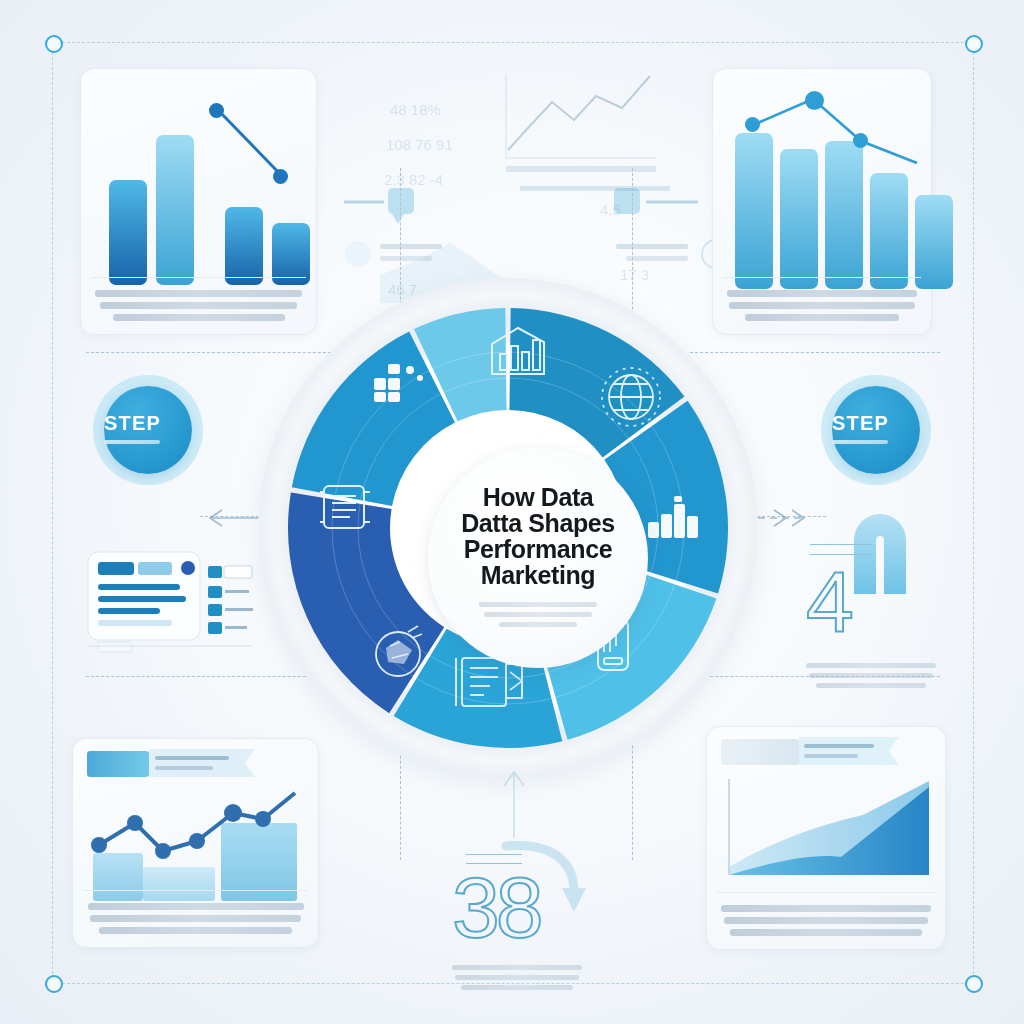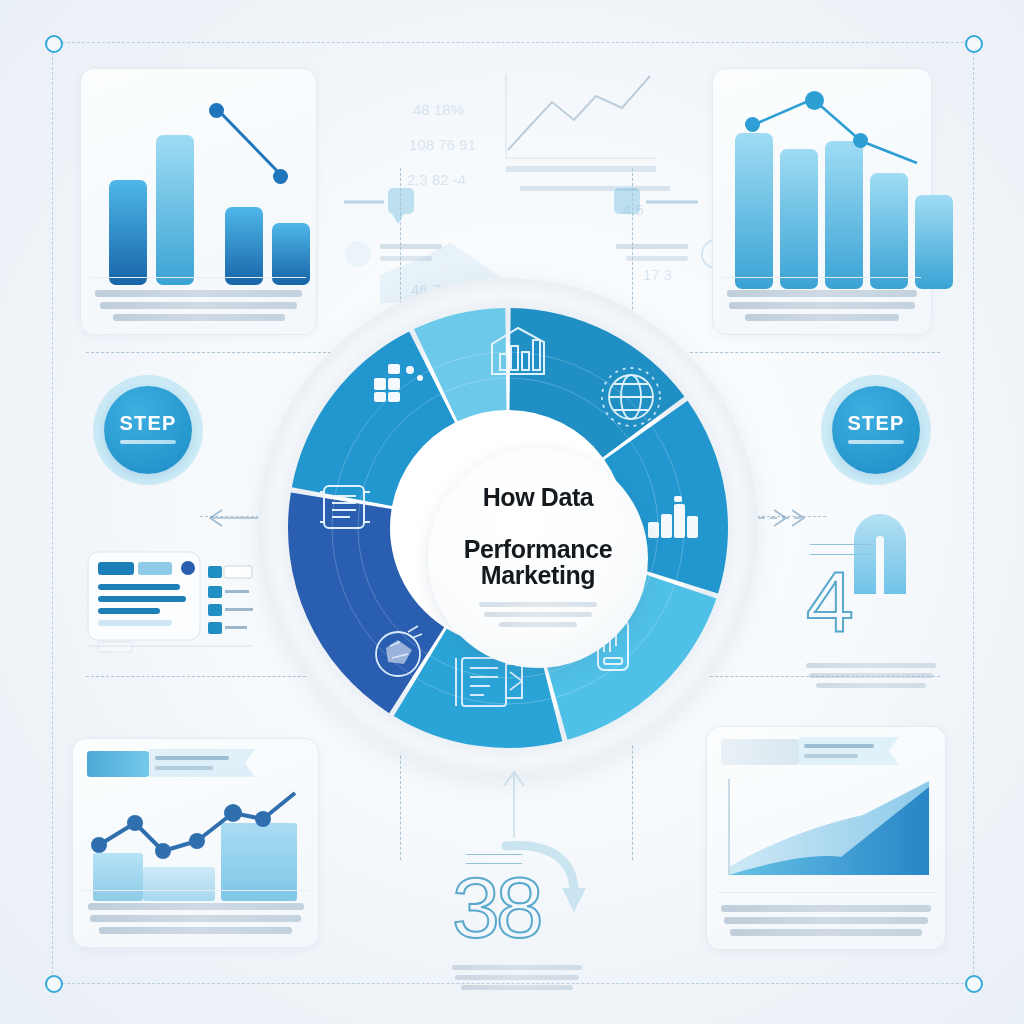--- a/index.html
+++ b/index.html
@@ -46,21 +46,21 @@
     display:flex;flex-direction:column;align-items:center;justify-content:center;}
   .hub h1{margin:0;font-size:25px;line-height:1.04;font-weight:bold;color:#15181c;
     text-align:center;letter-spacing:-.4px;}
   .hubsub{margin-top:9px;}
   .hubsub .blurline{height:5px;opacity:.4;}
 
   
   .badge{position:absolute;width:88px;height:88px;border-radius:50%;
     background:radial-gradient(circle at 38% 30%,#3fafe0,#1b8dc6);
     box-shadow:0 0 0 11px rgba(120,205,238,.33),0 3px 10px rgba(40,110,160,.22);
-    display:flex;flex-direction:column;align-items:center;justify-content:center;}
+    display:flex;flex-direction:column;justify-content:center;}
   .badge .lbl{color:#fff;font-size:20px;font-weight:bold;letter-spacing:1.2px;}
   .badge .sub{width:56px;}
   .badge .sub .blurline{height:4px;background:linear-gradient(90deg,#dff2fb,#bfe6f7);opacity:.85;}
 
   
   .bignum{position:absolute;font-size:86px;color:transparent;font-weight:400;
     -webkit-text-stroke:2px #5aa8cc;letter-spacing:-4px;line-height:1;}
   .numrule{position:absolute;height:1px;background:#8fc3dc;}
 
   
@@ -90,21 +90,21 @@
       <line x1="6" y1="96" x2="6" y2="12" stroke="#8fa9bf" stroke-width="1"></line>
       <rect x="6" y="104" width="150" height="6" fill="#4a7ea6" opacity=".55"></rect>
       <rect x="20" y="124" width="150" height="5" fill="#2e6d9c" opacity=".5"></rect>
     </svg>
   </div>
   <div class="faded" style="left:380px;top:195px;opacity:.22">
     <svg width="220" height="110">
       <path d="M0,80 L40,64 L70,48 L92,62 L140,96 L200,96 L200,108 L0,108 Z" fill="#79b8d8" opacity=".6"></path>
     </svg>
   </div>
-  <div class="faded" style="left:403px;top:95px;opacity:.2">
+  <div class="faded" style="left:380px;top:95px;opacity:.2">
     <svg width="300" height="290">
       <g fill="#5b8fb5" font-size="15" font-family="Liberation Sans">
         <text x="10" y="20">48 18%</text>
           <text x="6" y="55">108 76 91</text>
         <text x="4" y="90">2,3 82 -4</text>
           <text x="8" y="200">46 7</text>
         <text x="120" y="230">38 19</text>
           <text x="150" y="270">51 26%</text>
         <text x="220" y="120">4,5</text>
           <text x="240" y="185">17 3</text>
@@ -369,21 +369,21 @@
         <rect x="16" y="36" width="12" height="10" rx="2"></rect>
       <rect x="16" y="8" width="12" height="10" rx="2"></rect>
       <circle cx="38" cy="14" r="4"></circle>
         <circle cx="48" cy="22" r="3"></circle>
     </g>
   </svg>
 
   <div class="hub">
     <h1>
       <span>How Data</span><br>
-      <br>
+      <span>Datta Shapes</span><br>
       <span>Performance</span><br>
       <span>Marketing</span>
     </h1>
     <div class="hubsub">
       <div class="blurline" style="width:118px"></div>
       <div class="blurline" style="width:108px"></div>
       <div class="blurline" style="width:78px;margin-left:auto;margin-right:auto"></div>
     </div>
   </div>
 

